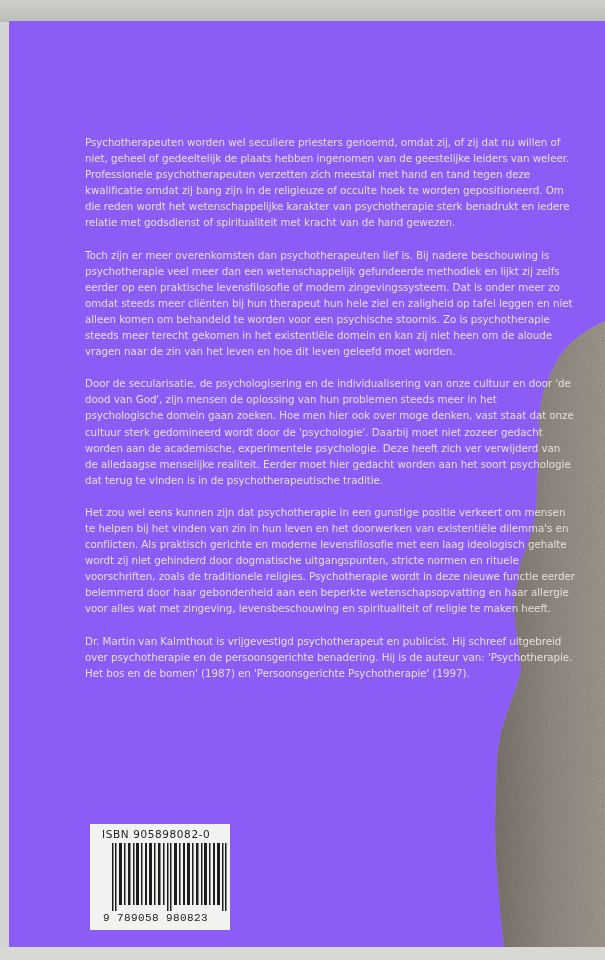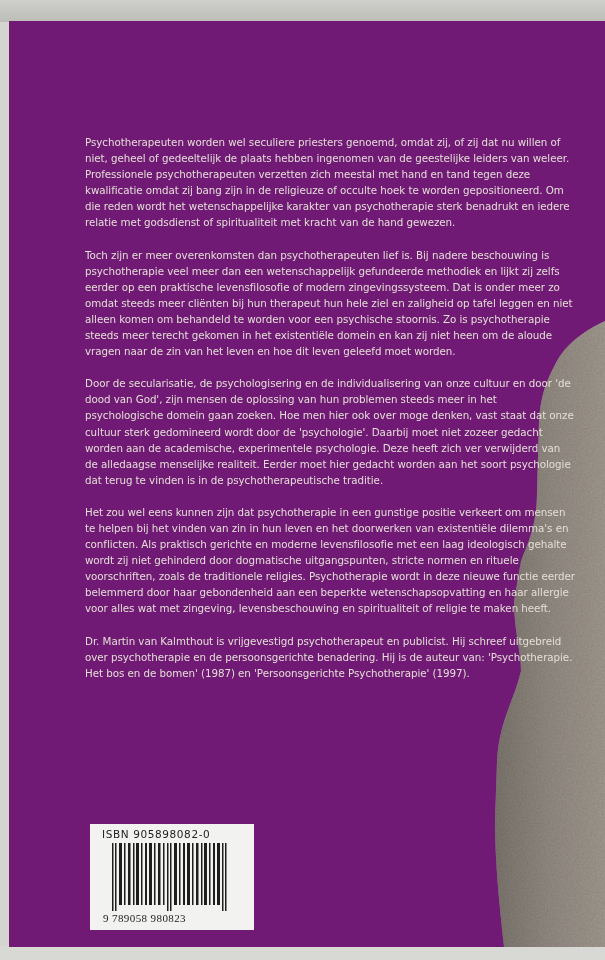--- a/index.html
+++ b/index.html
@@ -12,48 +12,48 @@
   .page-top {
     position:absolute; left:0; top:0; width:605px; height:22px;
     background:linear-gradient(#cfcfcb, #bdbdb8);
   }
   .page-bottom {
     position:absolute; left:0; top:946px; width:605px; height:14px;
     background:#d8d8d4;
   }
   .cover {
     position:absolute; left:9px; top:21px; width:596px; height:926px;
-    background:#701a75;
+    background:#8b5cf6;
     overflow:hidden;
   }
   .stone {
     position:absolute; left:0; top:0; width:596px; height:926px;
   }
   .text-block {
     position:absolute; left:76px; top:113px; width:490px;
     color:#e4ded6;
     font-size:10.3px; line-height:16.1px;
     letter-spacing:-0.05px;
   }
   .text-block p { margin:0 0 16px 0; }
   .barcode-box {
-    position:absolute; left:81px; top:803px; width:164px; height:106px;
+    position:absolute; left:81px; top:803px; width:140px; height:106px;
     background:#f2f2f0;
   }
   .isbn-label {
     position:absolute; left:12px; top:4px; width:130px;
     font-family:"DejaVu Sans", sans-serif; font-size:10.5px; color:#222;
     letter-spacing:0.6px; white-space:nowrap;
   }
   .bars {
     position:absolute; left:22px; top:19px; width:116px; height:68px;
   }
   .ean-digits {
     position:absolute; left:13px; top:88px;
-    font-family:Liberation Serif, serif; font-size:11px; color:#222;
+    font-family:Liberation Mono, monospace; font-size:11px; color:#222;
     letter-spacing:0.4px; white-space:nowrap;
   }
 </style>
 </head>
 <body>
 
 <div class="page-top"></div>
 <div class="page-bottom"></div>
 
 <div class="cover">

